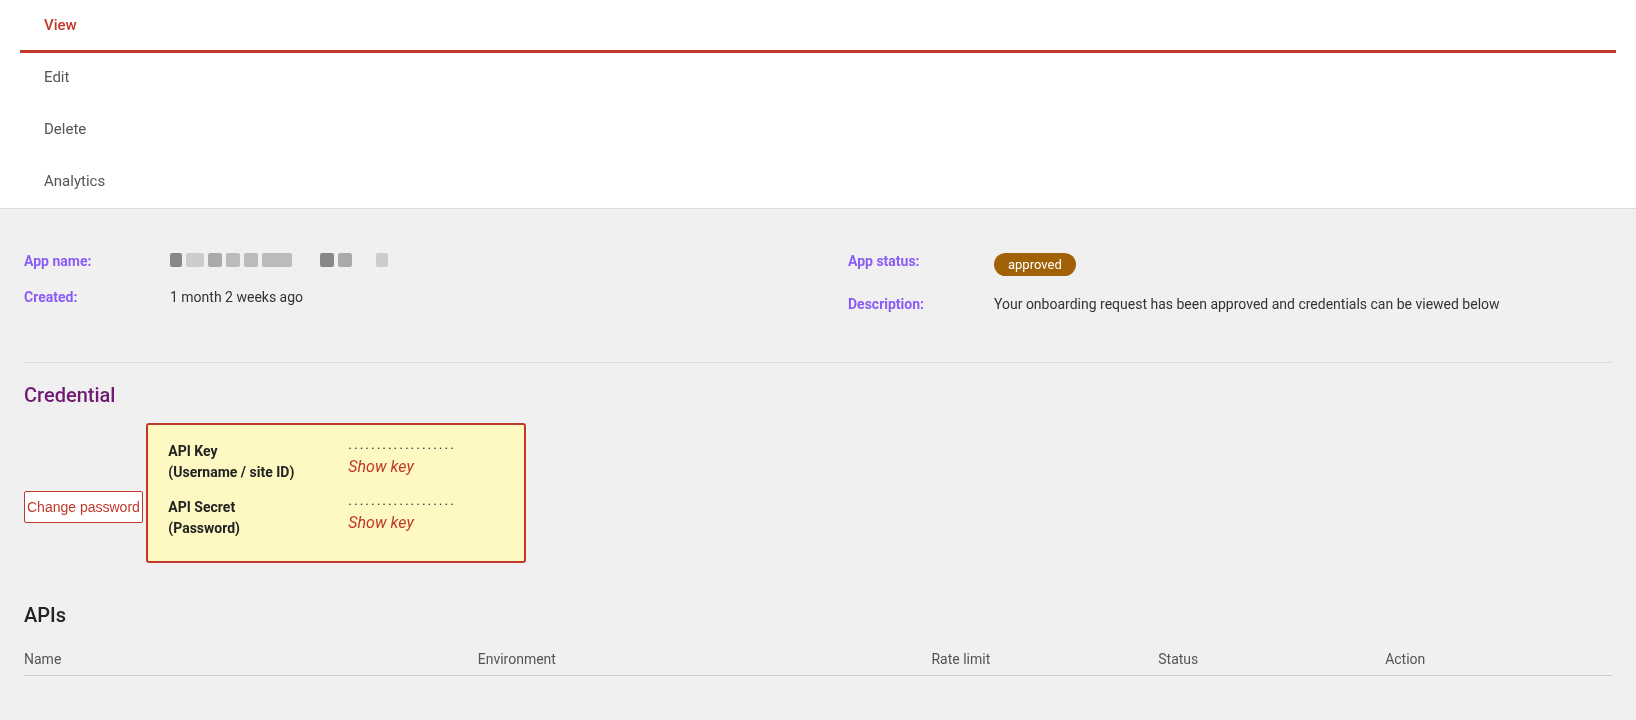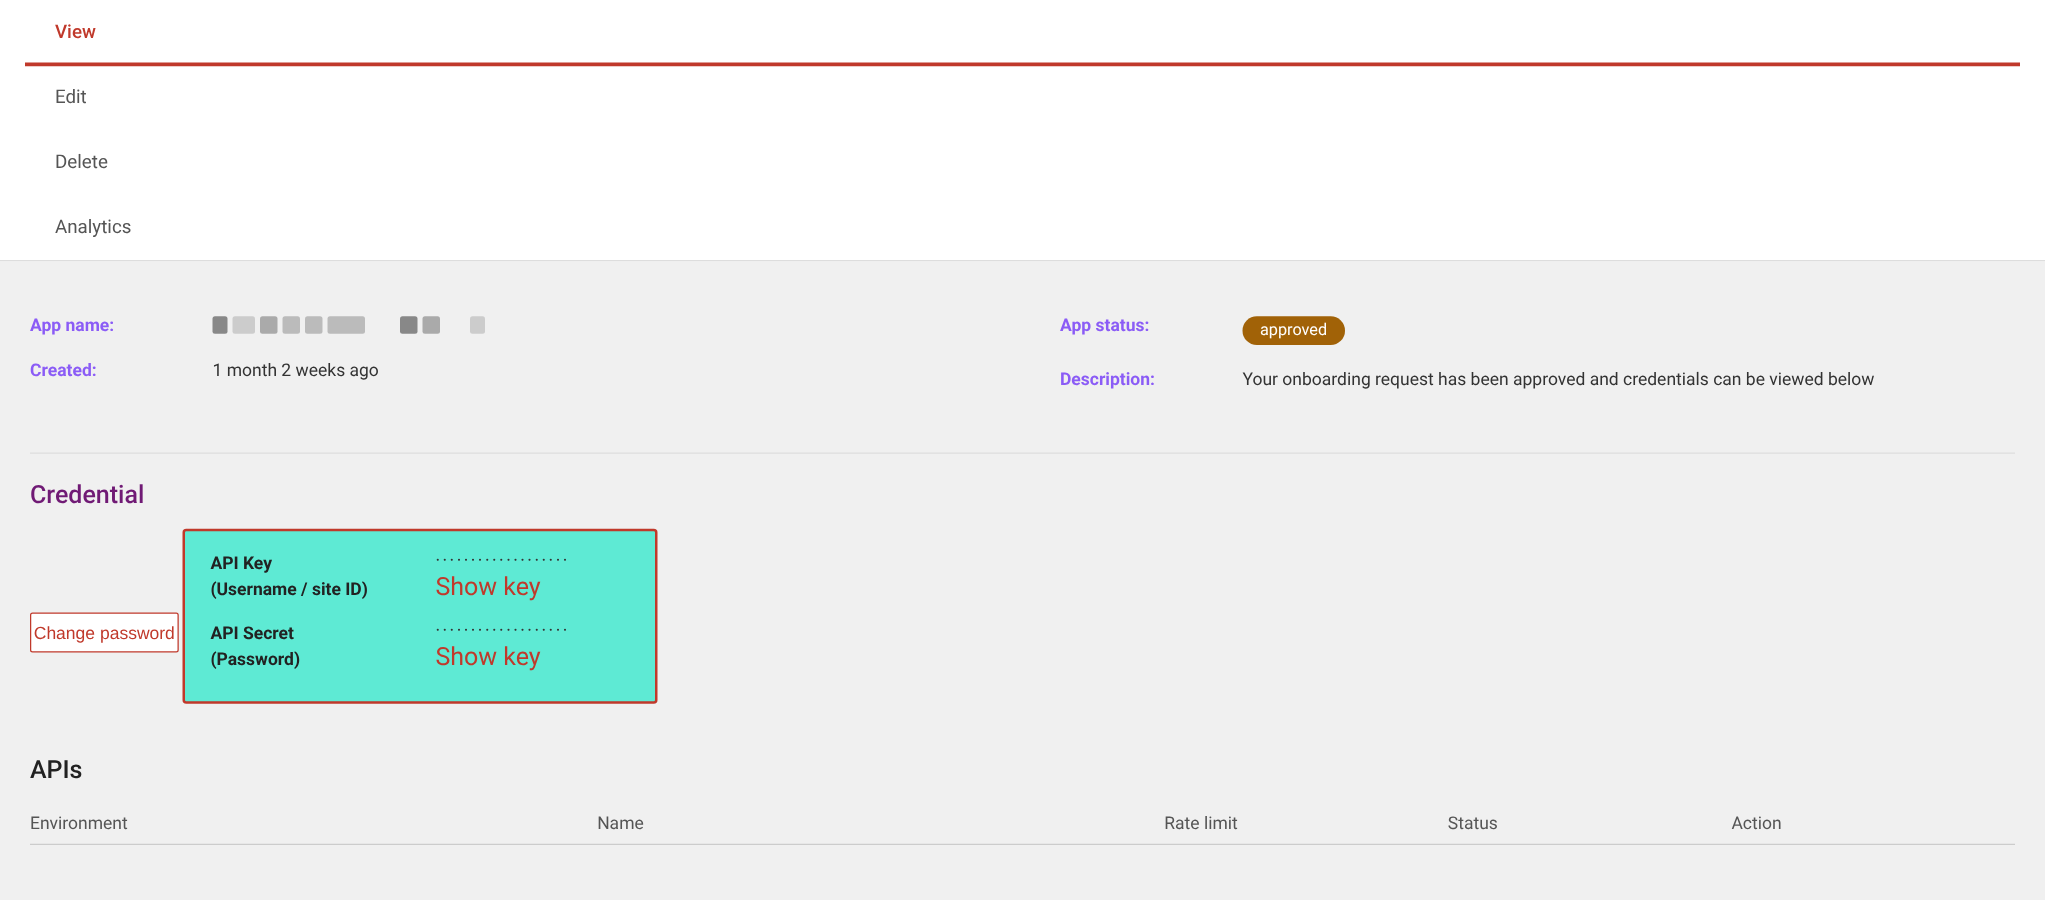--- a/index.html
+++ b/index.html
@@ -106,21 +106,21 @@
       cursor: pointer;
       font-size: 14px;
       border-radius: 2px;
       margin-bottom: 14px;
     }
 
     .credential-box {
       border: 2px solid #c0392b;
       border-radius: 3px;
       padding: 16px 20px;
-      background: #5eead4;
+      background: #fef9c3;
       display: inline-block;
       min-width: 380px;
       margin-bottom: 30px;
     }
 
     .credential-row {
       display: flex;
       align-items: flex-start;
       margin-bottom: 14px;
     }
@@ -140,23 +140,24 @@
     .cred-dots {
       font-size: 14px;
       color: #333;
       letter-spacing: 2px;
       display: block;
     }
 
     .show-key-link {
       color: #c0392b;
       cursor: pointer;
-      font-size: 20px;
+      font-size: 16px;
       text-decoration: none;
       display: block;
+      font-style: italic;
     }
 
     .apis-section {
       margin-top: 10px;
     }
 
     .apis-title {
       font-size: 20px;
       font-weight: 500;
       color: #222;
@@ -255,21 +256,21 @@
           <a class="show-key-link">Show key</a>
         </div>
       </div>
     </div>
   </div>
 
   <div class="apis-section">
     <h2 class="apis-title">APIs</h2>
 
     <div class="apis-table-header">
+      <span>Name</span>
       <span>Environment</span>
-      <span>Name</span>
       <span>Rate limit</span>
       <span>Status</span>
       <span>Action</span>
     </div>
   </div>
 
 </div>
 
 </body></html>

